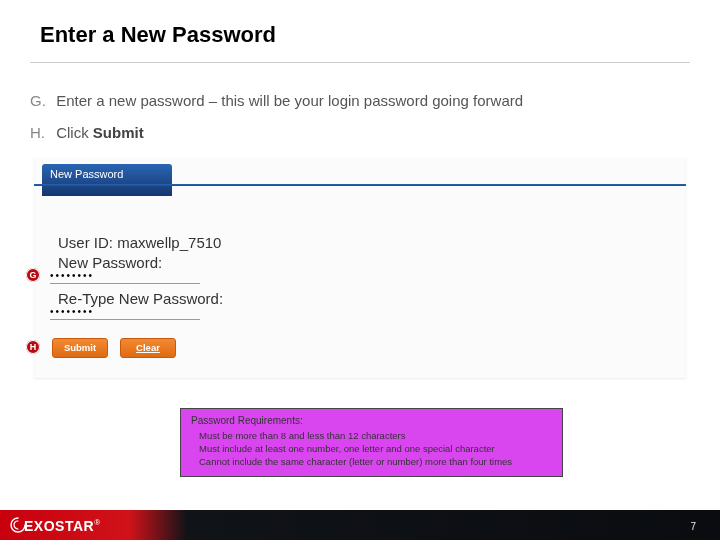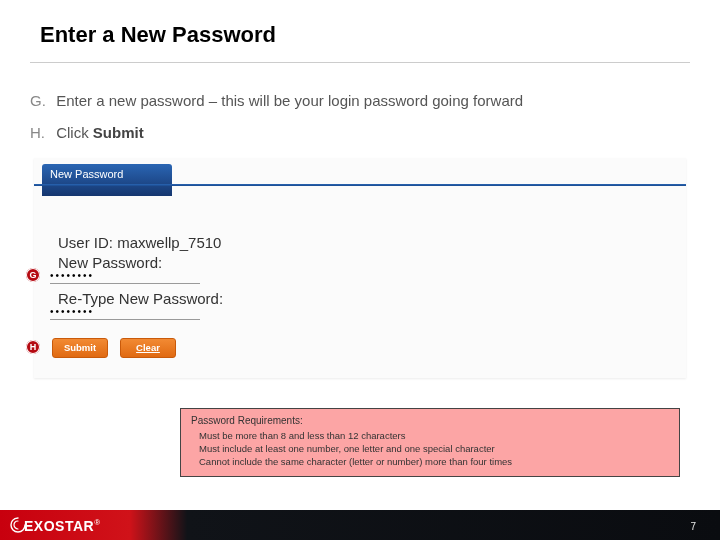--- a/index.html
+++ b/index.html
@@ -147,27 +147,27 @@
     line-height: 14px;
     box-shadow: 0 0 0 1px #fff inset;
   }
   .callout-g { left: 26px; top: 268px; }
   .callout-h { left: 26px; top: 340px; }
 
   .req-box {
     position: absolute;
     left: 180px;
     top: 408px;
-    width: 500px;
+    width: 383px;
     border: 1px solid #444;
     padding: 6px 10px 8px 10px;
     font-size: 9.5px;
     color: #333;
     box-sizing: border-box;
-    background: #fca5a5;
+    background: #d946ef;
   }
   .req-box .req-title {
     font-size: 10px;
     margin-bottom: 4px;
     color: #333;
   }
   .req-box .req-line {
     margin-left: 8px;
     line-height: 1.35;
   }

